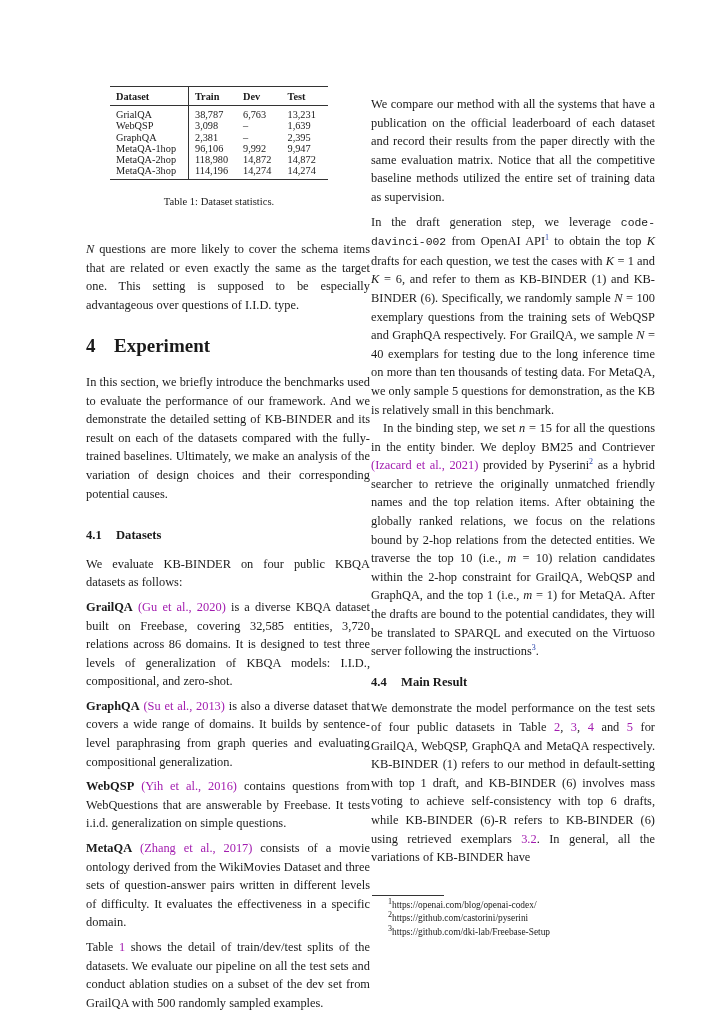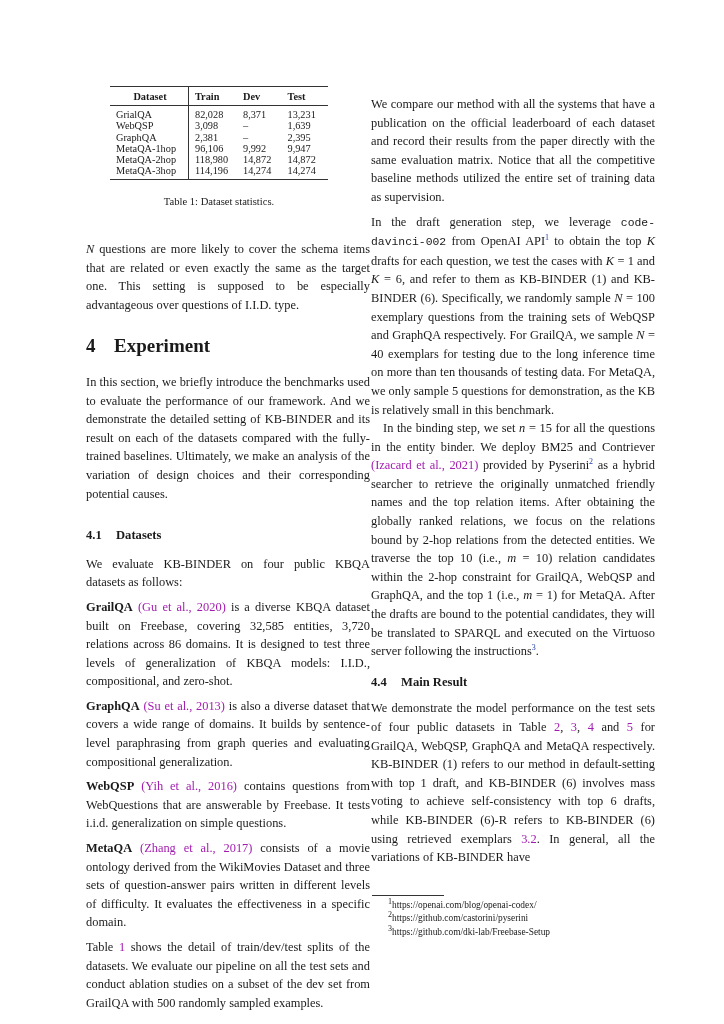--- a/index.html
+++ b/index.html
@@ -25,21 +25,21 @@
   
   .table-wrap { position: absolute; left: 110px; top: 86px; width: 218px; }
   table.stats { border-collapse: collapse; width: 218px; font-size: 10.3px; line-height: 11.2px; }
   table.stats thead th { font-weight: bold; text-align: left; padding: 4px 4px 3px 4px; }
   table.stats thead tr { border-top: 1.4px solid #333; border-bottom: 0.8px solid #333; }
   table.stats tbody tr:last-child td { padding-bottom: 3px; }
   table.stats tbody tr:first-child td { padding-top: 3px; }
   table.stats tbody { border-bottom: 1.4px solid #333; }
   table.stats td { padding: 0 4px; white-space: nowrap; }
   table.stats .c-name { width: 68px; border-right: 0.8px solid #333; padding-left: 6px; }
-  table.stats th.c-name { padding-left: 6px; text-align: center; }
+  table.stats th.c-name { padding-left: 6px; }
   table.stats .c-train { width: 40px; padding-left: 6px; }
   .caption { position: absolute; left: 110px; top: 196px; width: 218px; text-align: center; font-size: 10.6px; }
 
   .footnote-rule { position: absolute; left: 372px; top: 895px; width: 72px; border-top: 0.8px solid #333; }
   .footnotes { position: absolute; left: 388px; top: 899px; font-size: 9.4px; line-height: 13.4px; }
 </style>
 </head>
 <body>
 
 <div class="table-wrap">
@@ -48,22 +48,22 @@
       <tr>
         <th class="c-name">Dataset</th>
         <th class="c-train">Train</th>
         <th>Dev</th>
         <th>Test</th>
       </tr>
     </thead>
     <tbody>
       <tr>
         <td class="c-name">GrialQA</td>
-        <td class="c-train">82,028</td>
-        <td>8,371</td>
+        <td class="c-train">38,787</td>
+        <td>6,763</td>
         <td>13,231</td>
       </tr>
       <tr>
         <td class="c-name">WebQSP</td>
         <td class="c-train">3,098</td>
         <td>–</td>
         <td>1,639</td>
       </tr>
       <tr>
         <td class="c-name">GraphQA</td>

